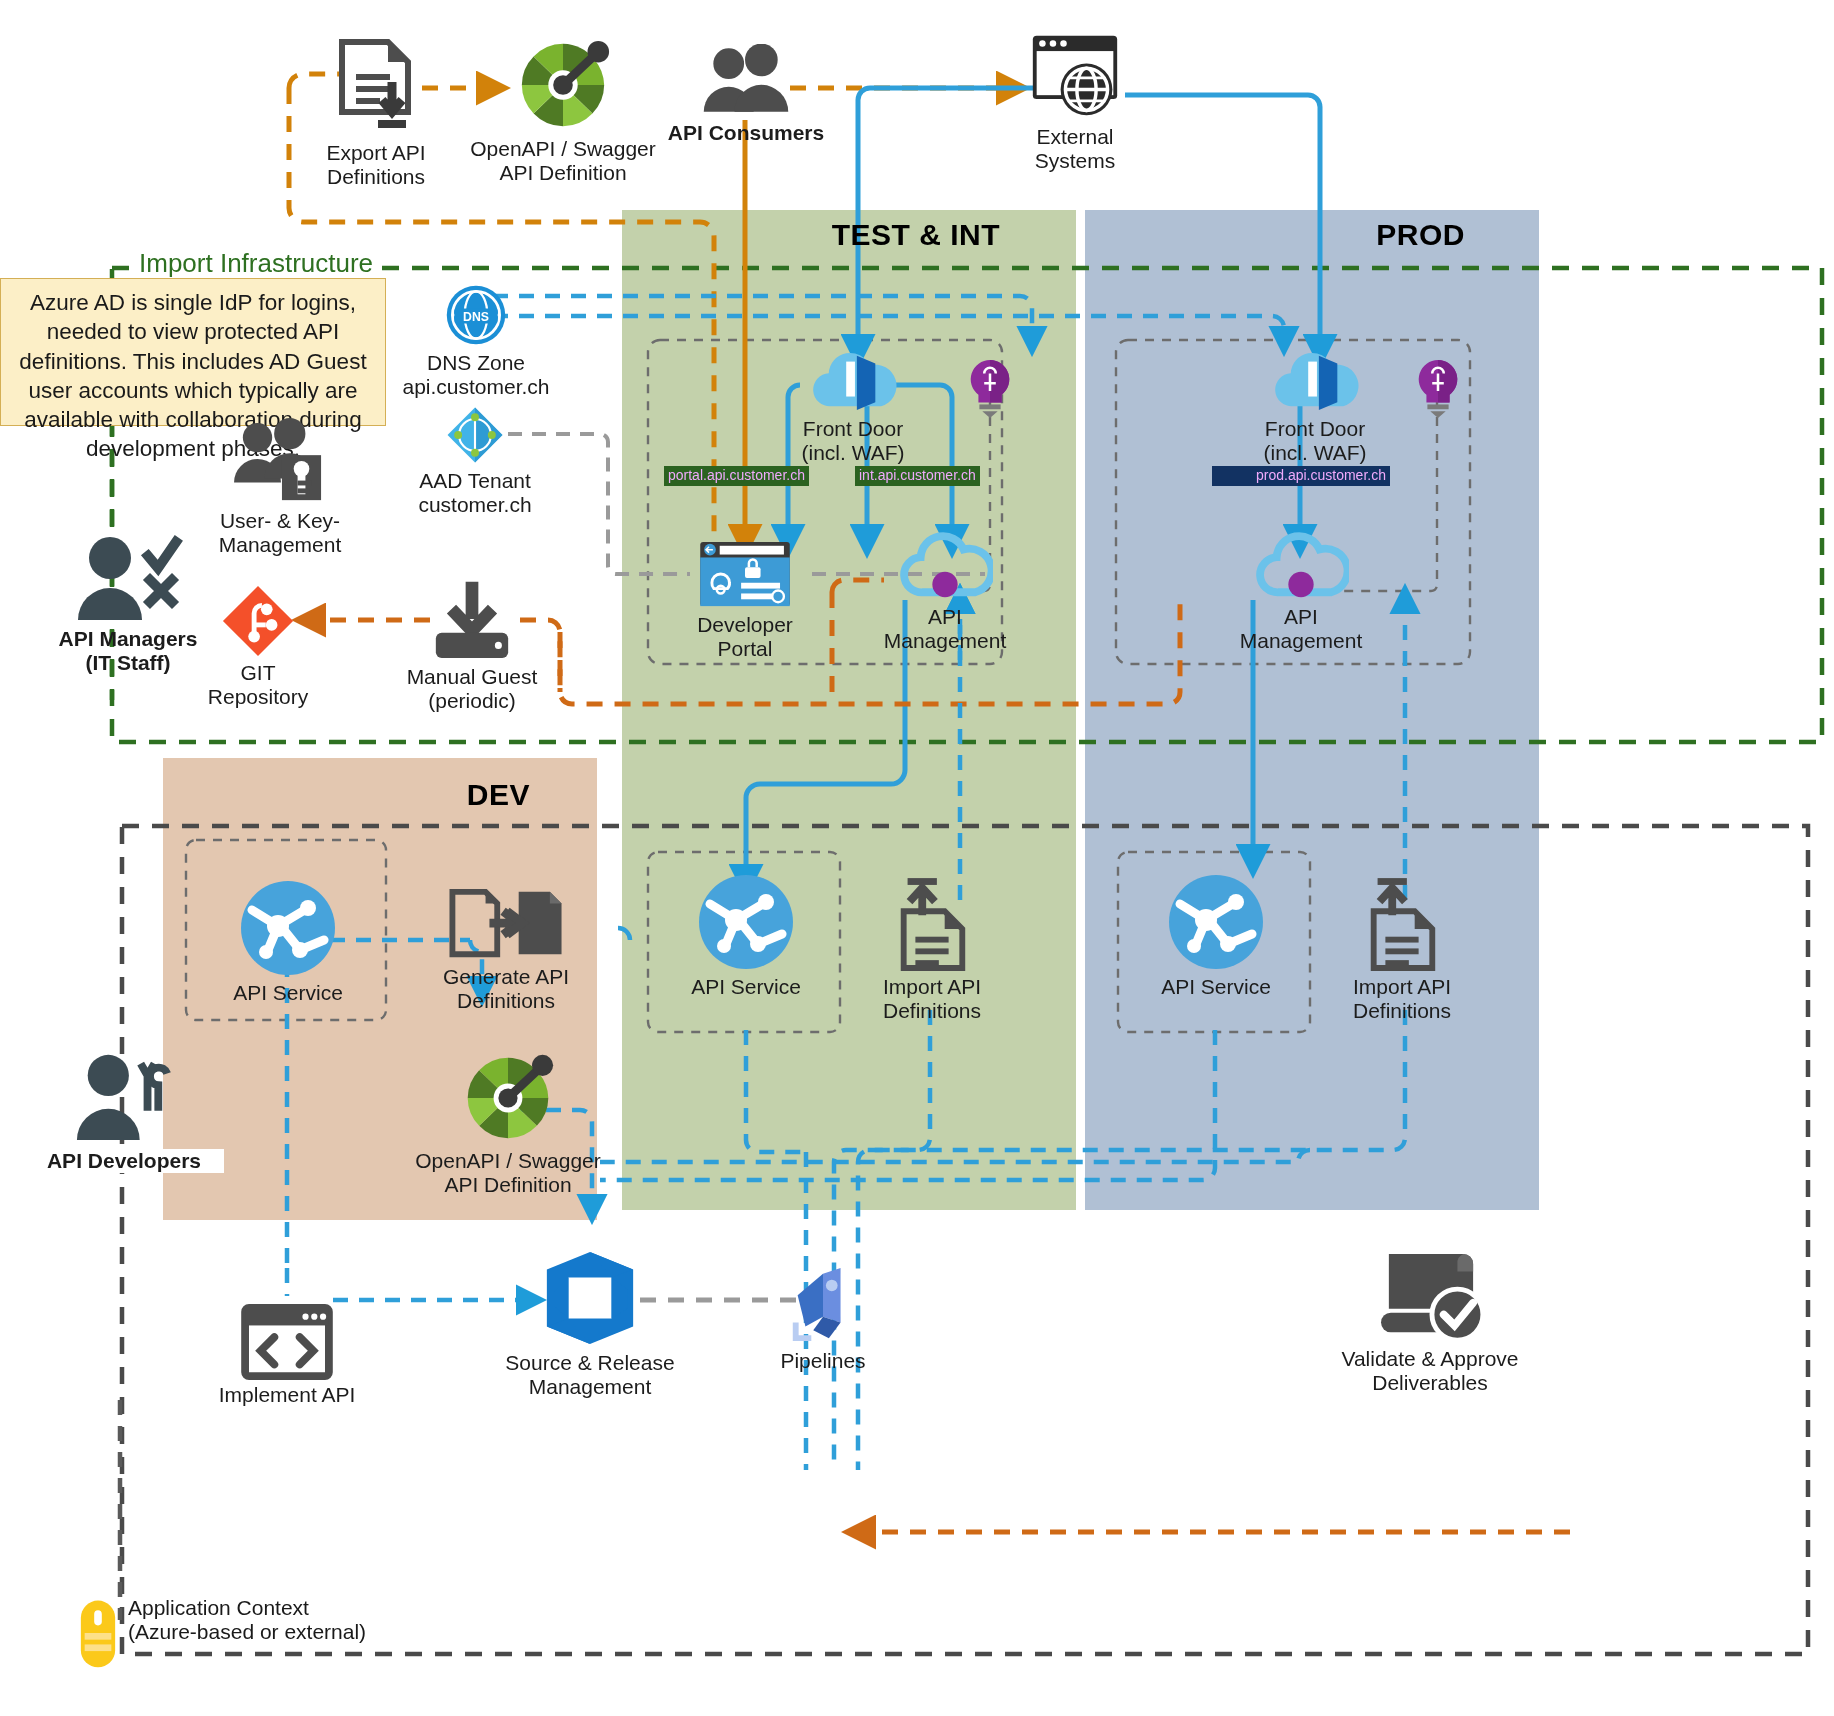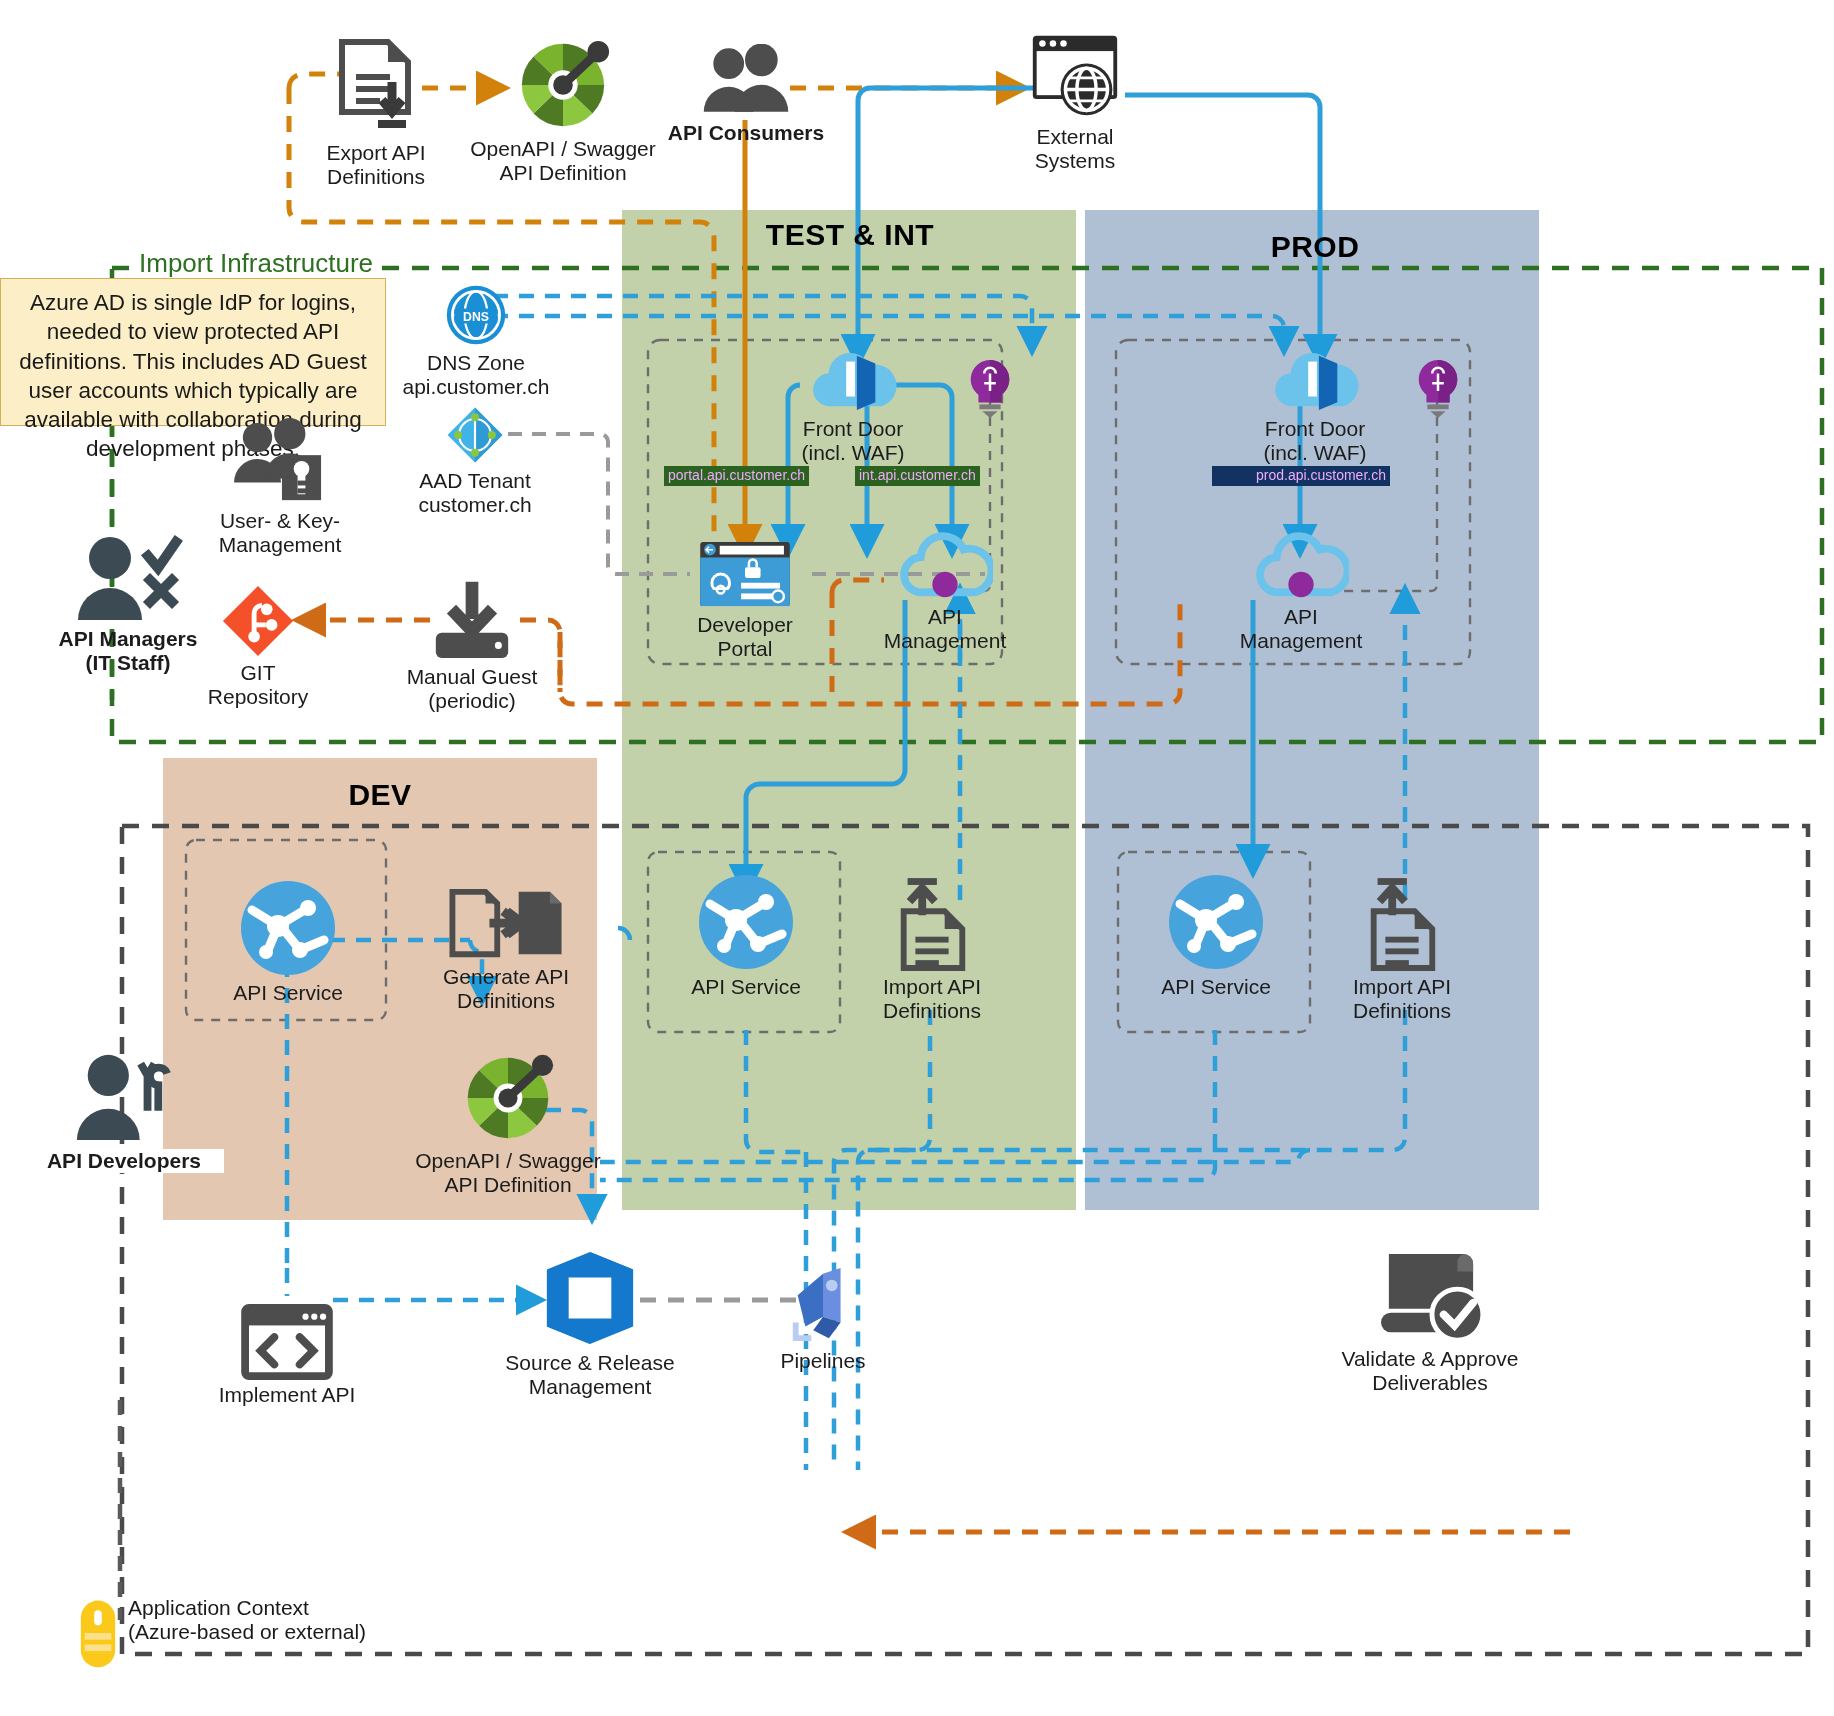--- a/index.html
+++ b/index.html
@@ -3,21 +3,21 @@
 <meta charset="utf-8">
 <style>
   html,body{margin:0;padding:0;background:#fff;}
   body{width:1834px;height:1716px;position:relative;overflow:hidden;
        font-family:"Liberation Sans","DejaVu Sans",sans-serif;color:#1a1a1a;}
   #stage{position:absolute;left:0;top:0;width:1834px;height:1716px;}
   svg#wires{position:absolute;left:0;top:0;width:1834px;height:1716px;pointer-events:none;}
 
   .zone{position:absolute;}
   .zone-title{position:absolute;font-weight:bold;font-size:30px;letter-spacing:.5px;color:#000;
-              text-align:center;white-space:nowrap;}
+              text-align:right;white-space:nowrap;}
 
   .node{position:absolute;text-align:center;}
   .node .lbl{font-size:21px;line-height:1.16;color:#1c1c1c;white-space:pre-line;margin-top:3px;}
   .node .lbl.bold{font-weight:bold;}
   .ico{margin:0 auto;display:block;}
 
   .url-tag{position:absolute;font-size:14px;color:#f0abfc;padding:2px 4px;white-space:nowrap;line-height:1.12;}
   .url-green{background:#2b6220;}
   .url-navy{background:#123262;padding-left:44px;}
 
@@ -119,21 +119,21 @@
     <path d="M630,940 a12,12 0 0 0 -12,-12" fill="none" stroke="#2f9fd9" stroke-width="4.5"></path>
 
     <path d="M640,1300 H800" fill="none" stroke="#9a9a9a" stroke-width="5" stroke-dasharray="16,12"></path>
 
     <path d="M120,1400 V1620" fill="none" stroke="#5a5a5a" stroke-width="4.5" stroke-dasharray="15,11"></path>
 
     <path d="M112,420 V700" fill="none" stroke="#2e7021" stroke-width="4.5" stroke-dasharray="17,13"></path>
   </svg>
 
   <div class="zone-title" style="left:700px;top:218px;width:300px;">TEST &amp; INT</div>
-  <div class="zone-title" style="left:1165px;top:218px;width:300px;margin-top:12px;">PROD</div>
+  <div class="zone-title" style="left:1165px;top:218px;width:300px;">PROD</div>
   <div class="zone-title" style="left:230px;top:778px;width:300px;">DEV</div>
   <div style="position:absolute;left:133px;top:248px;background:#fff;padding:0 6px;font-size:26px;color:#2e7021;">Import Infrastructure</div>
 
   <div class="callout" style="left:0px;top:278px;width:386px;height:148px;">Azure AD is single IdP for logins,  needed to view protected API definitions. This includes AD Guest user accounts which typically are available with collaboration during development phases.</div>
 
   <div class="node" style="left:300px;top:38px;width:152px;">
     <svg class="ico" width="84" height="100" viewBox="0 0 84 100">
       <path d="M8,4 H54 L74,24 V74 H8 Z" fill="none" stroke="#4d4d4d" stroke-width="6"></path>
       <path d="M54,4 V24 H74" fill="#4d4d4d"></path>
       <rect x="22" y="36" width="34" height="6" fill="#4d4d4d"></rect>

